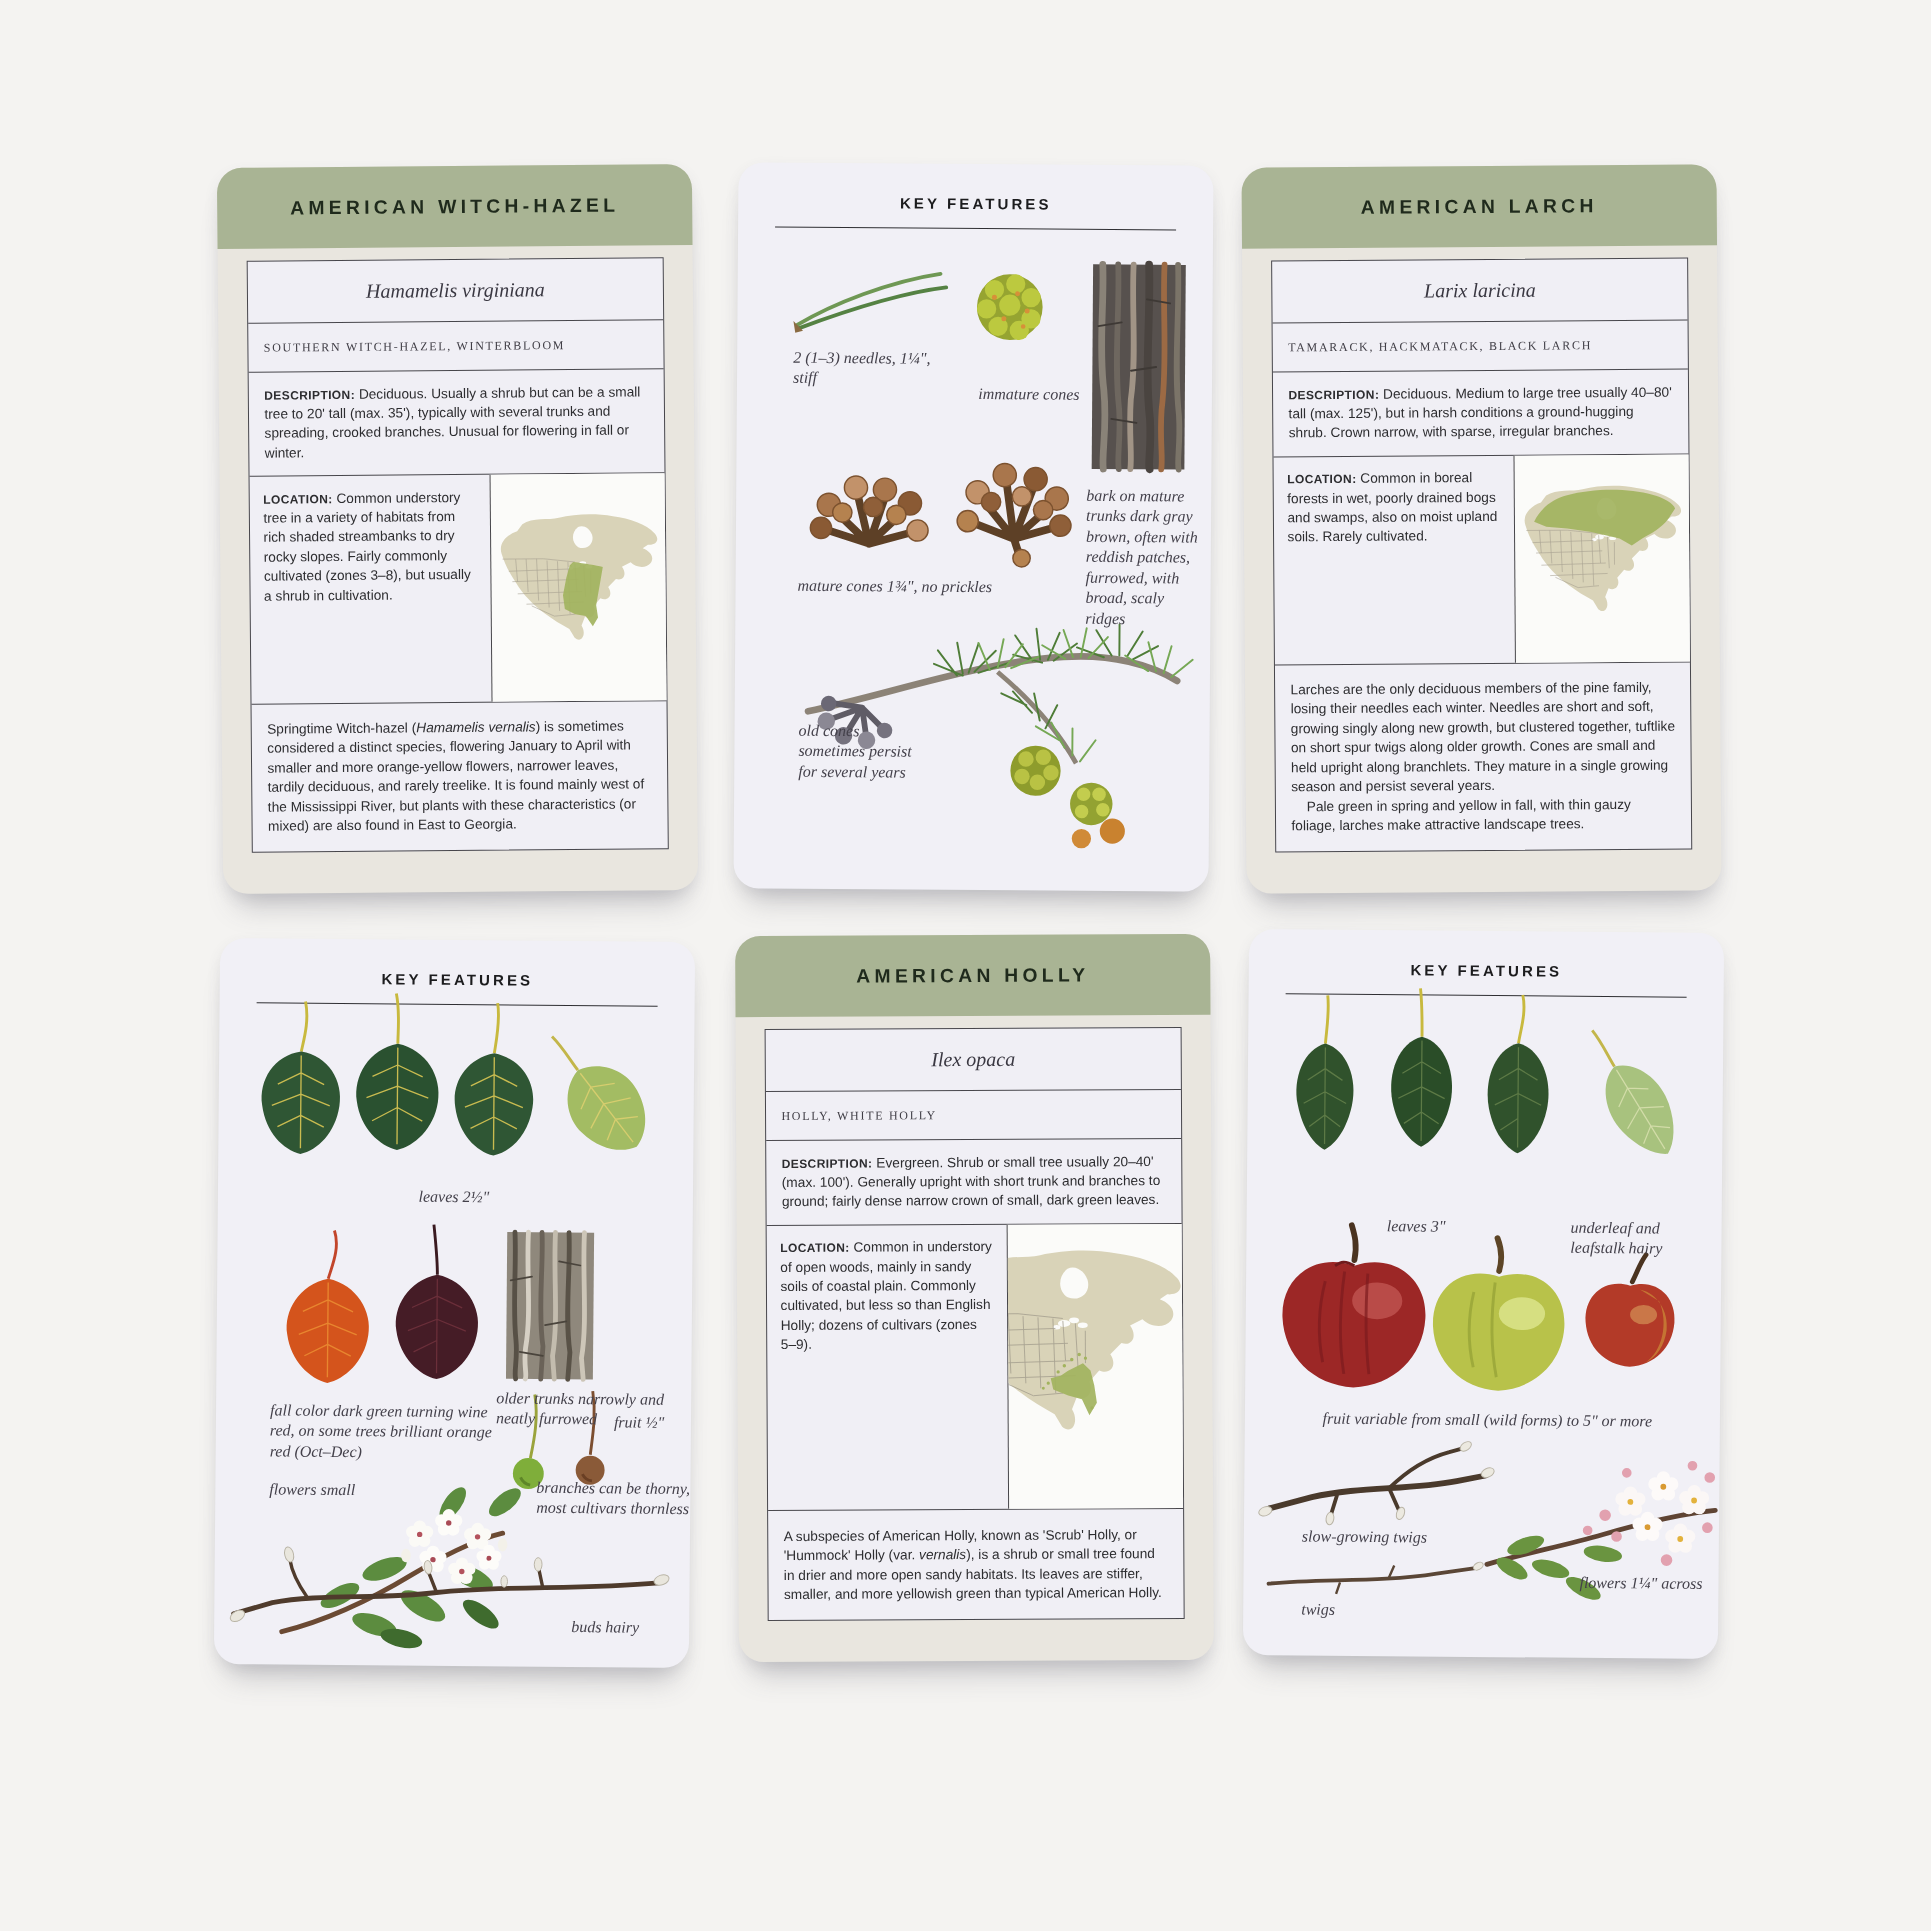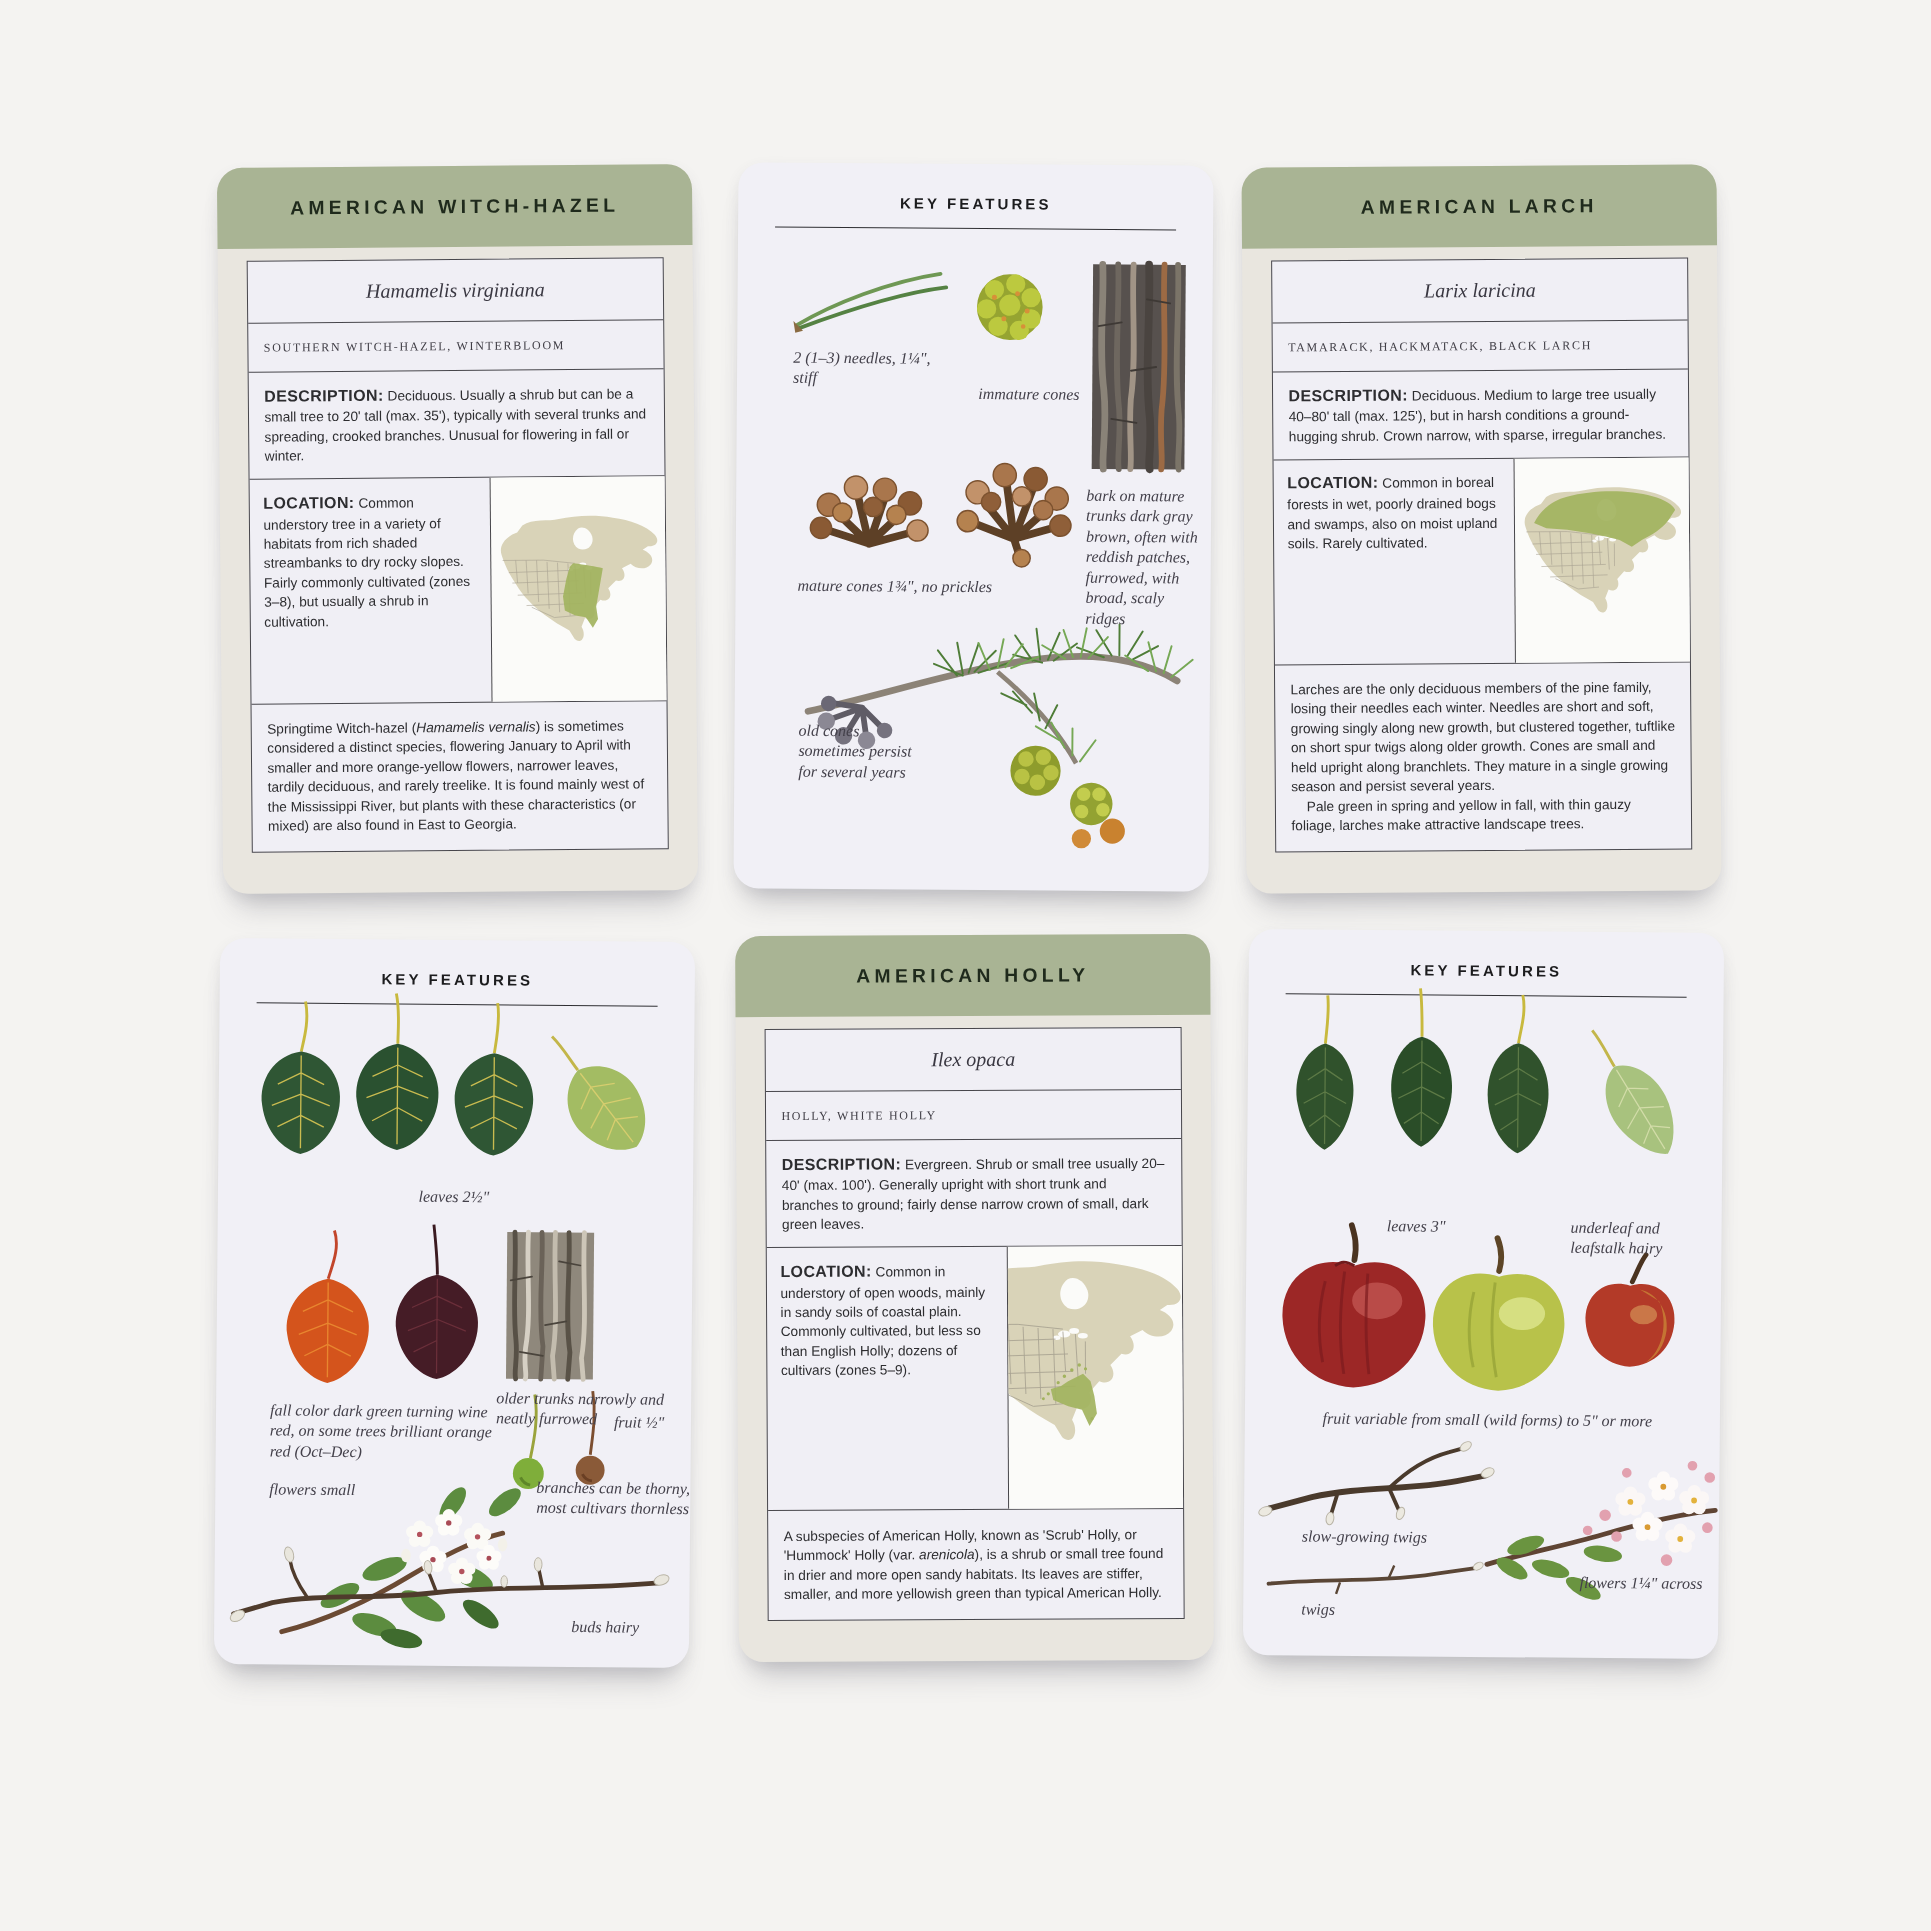--- a/index.html
+++ b/index.html
@@ -17,21 +17,21 @@
     display:flex;align-items:center;justify-content:center;}
   .band .title{font-weight:bold;font-size:19.3px;letter-spacing:4.3px;color:#1f2a1c;}
   .sbox{position:absolute;left:29px;right:29px;top:93px;bottom:41px;background:var(--panel);
     border:1.5px solid var(--pborder);display:flex;flex-direction:column;}
   .row{padding:12.6px 15.4px;color:var(--ink);font-size:13.7px;line-height:1.42;}
   .row.sci{text-align:center;font-family:"Liberation Serif",serif;font-style:italic;
     font-size:20px;color:#3a3842;padding:16.4px 15.4px;}
   .row.common{border-top:1.4px solid var(--pborder);font-family:"Liberation Serif",serif;
     font-size:12px;letter-spacing:1.7px;color:#403e46;padding:15.4px 15.4px;}
   .row.desc{border-top:1.4px solid var(--pborder);}
-  .lbl{font-weight:bold;font-size:16px;letter-spacing:0.4px;}
+  .lbl{font-weight:bold;font-size:12px;letter-spacing:0.4px;}
   .locrow{border-top:1.4px solid var(--pborder);display:flex;flex:1;min-height:191px;padding:0;}
   .loctext{width:55%;padding:12.6px 13.5px;font-size:13.7px;line-height:1.42;color:var(--ink);}
   .locmap{width:45%;border-left:1.4px solid var(--pborder);background:#fbfbf9;position:relative;}
   .locmap svg{position:absolute;inset:0;width:100%;height:100%;}
   .row.note{border-top:1.4px solid var(--pborder);padding:15.4px;}
   .row.note p{margin:0;}
   .row.note p.indent{text-indent:15.4px;}
   .row.note i{font-style:italic;}
   .kf-title{text-align:center;padding-top:31px;font-weight:bold;font-size:15px;
     letter-spacing:3.1px;color:#1c1c1e;}
@@ -419,21 +419,21 @@
               <circle cx="109" cy="85" r="1.4"></circle>
             <circle cx="92" cy="99" r="1.3"></circle>
               <circle cx="114" cy="88" r="1.3"></circle>
               <circle cx="84" cy="108" r="1.3"></circle>
             <circle cx="80" cy="112" r="1.2"></circle>
               <circle cx="119" cy="128" r="1.3"></circle>
           </g>
         </svg>
       </div>
     </div>
-    <div class="row note"><span>A subspecies of American Holly, known as 'Scrub' Holly, or 'Hummock' Holly (var. </span><i>arenicola</i><span>), is a shrub or small tree found in drier and more open sandy habitats. Its leaves are stiffer, smaller, and more yellowish green than typical American Holly.</span></div>
+    <div class="row note"><span>A subspecies of American Holly, known as 'Scrub' Holly, or 'Hummock' Holly (var. </span><i>vernalis</i><span>), is a shrub or small tree found in drier and more open sandy habitats. Its leaves are stiffer, smaller, and more yellowish green than typical American Holly.</span></div>
   </div>
 </div>
 
 <div class="card features" style="left:1246px;top:931px;transform:rotate(0.5deg)">
   <div class="kf-title">KEY FEATURES</div>
   <div class="kf-rule"></div>
   <svg class="art" viewBox="0 0 492 752">
 
     <g>
       <g transform="translate(80,168)">

